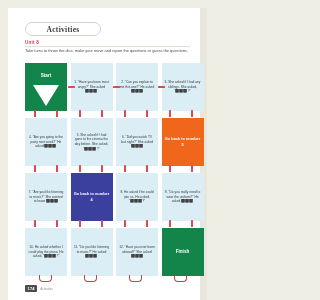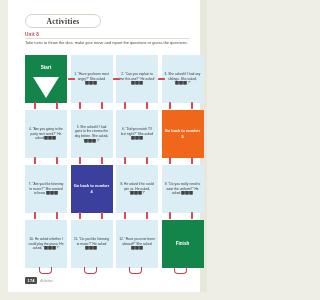--- a/index.html
+++ b/index.html
@@ -5,21 +5,21 @@
   * { margin:0; padding:0; box-sizing:border-box; }
   html,body { width:215px; height:300px; }
   body {
     font-family:"Liberation Sans", sans-serif;
     background:#efeee4;
     overflow:hidden;
     position:relative;
   }
   .page {
     position:absolute;
-    left:8px; top:0; width:199px; height:292px;
+    left:8px; top:8px; width:199px; height:292px;
     background:#ffffff;
   }
   .page-edge {
     position:absolute; right:0; top:0; width:7px; height:292px;
     background:#e8e7dc;
   }
 
   
   .title-pill {
     position:absolute; left:17px; top:14px;

